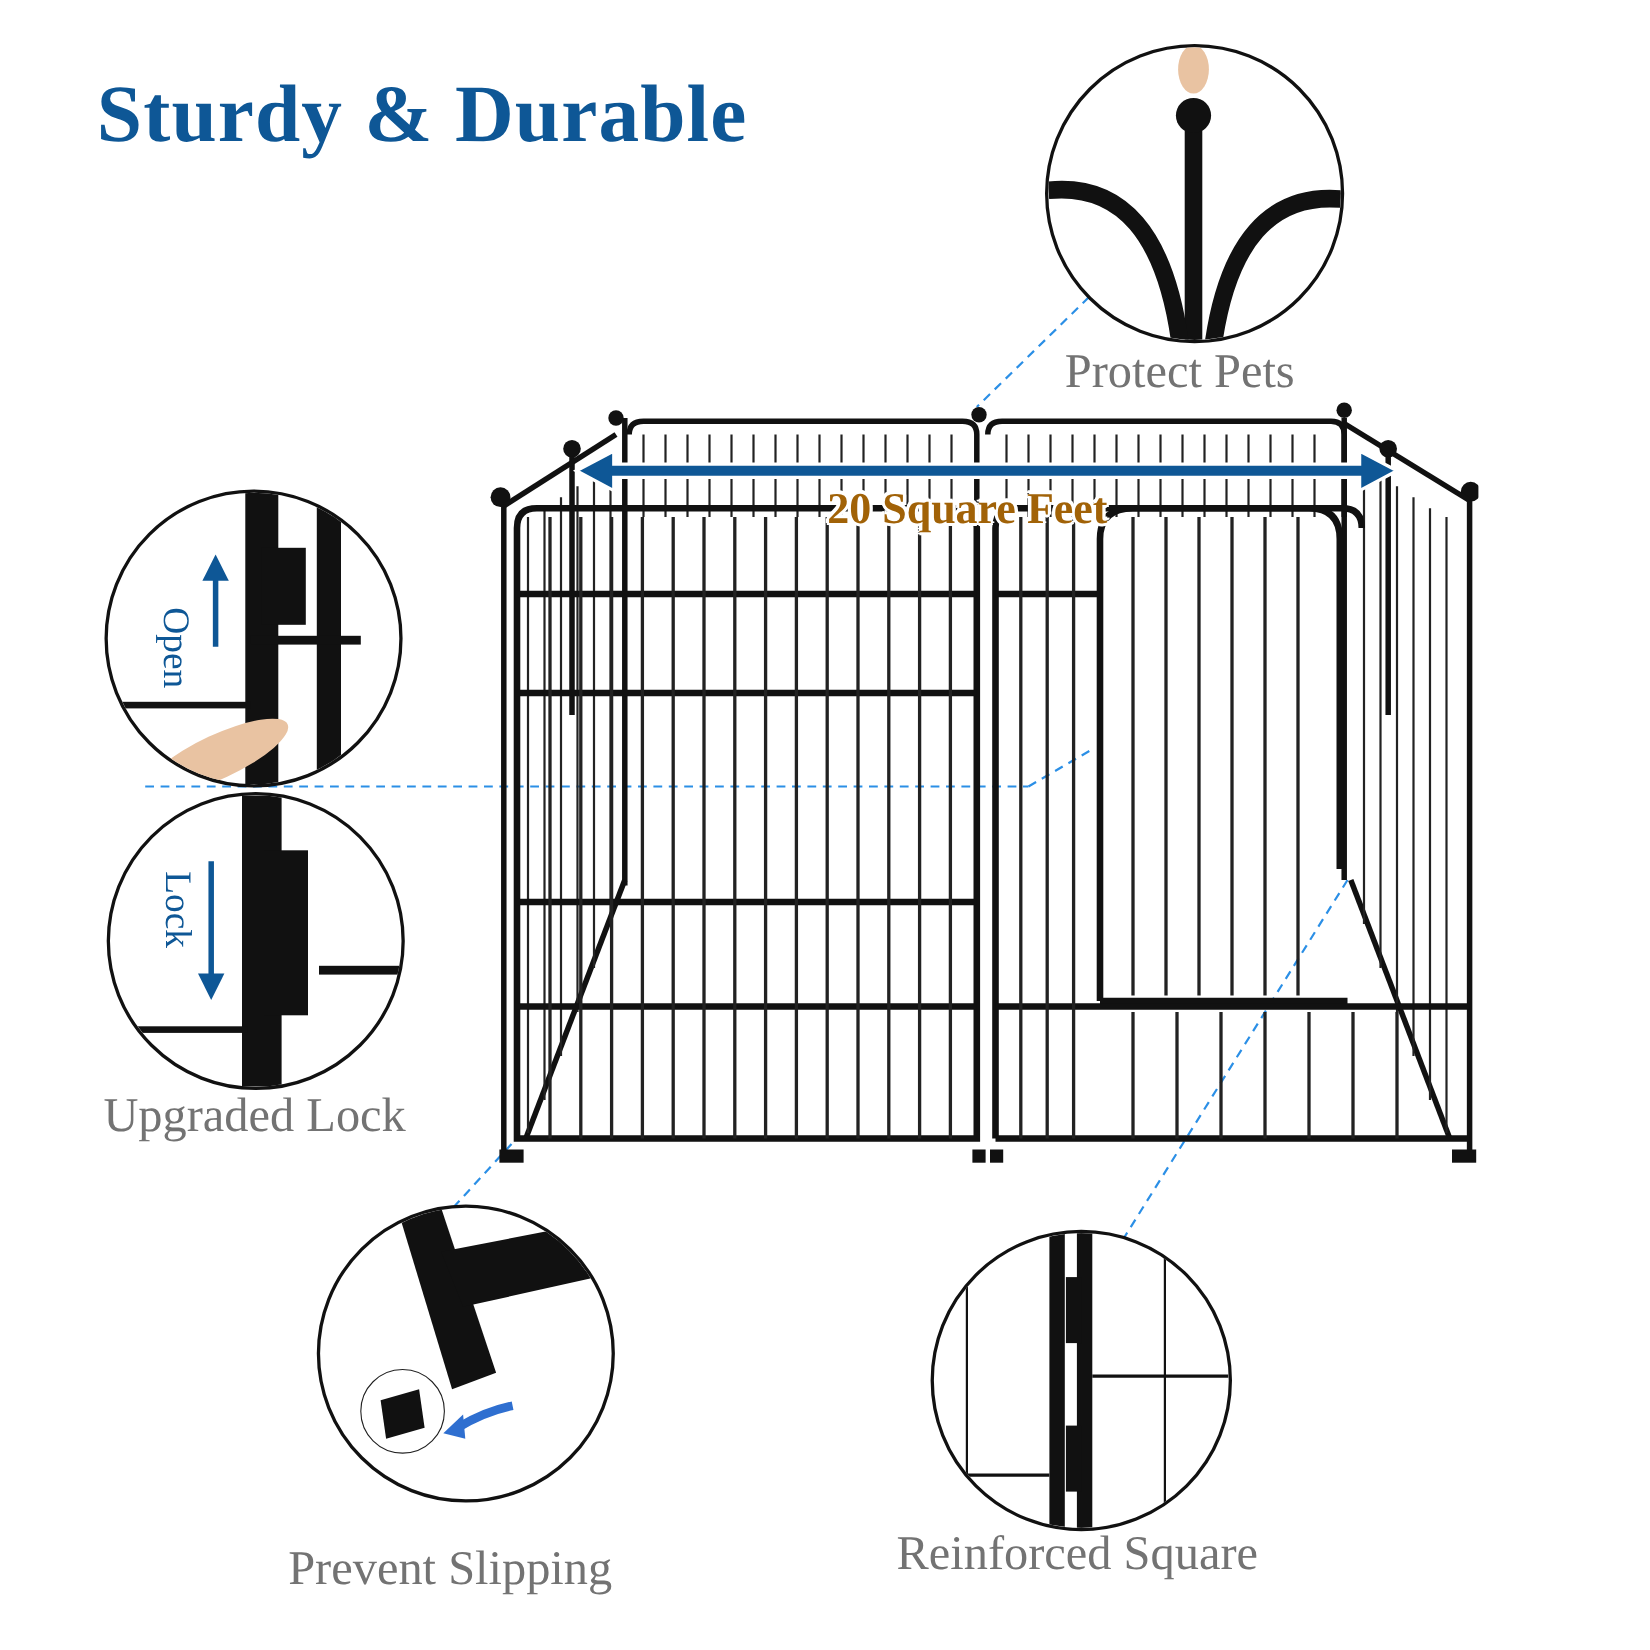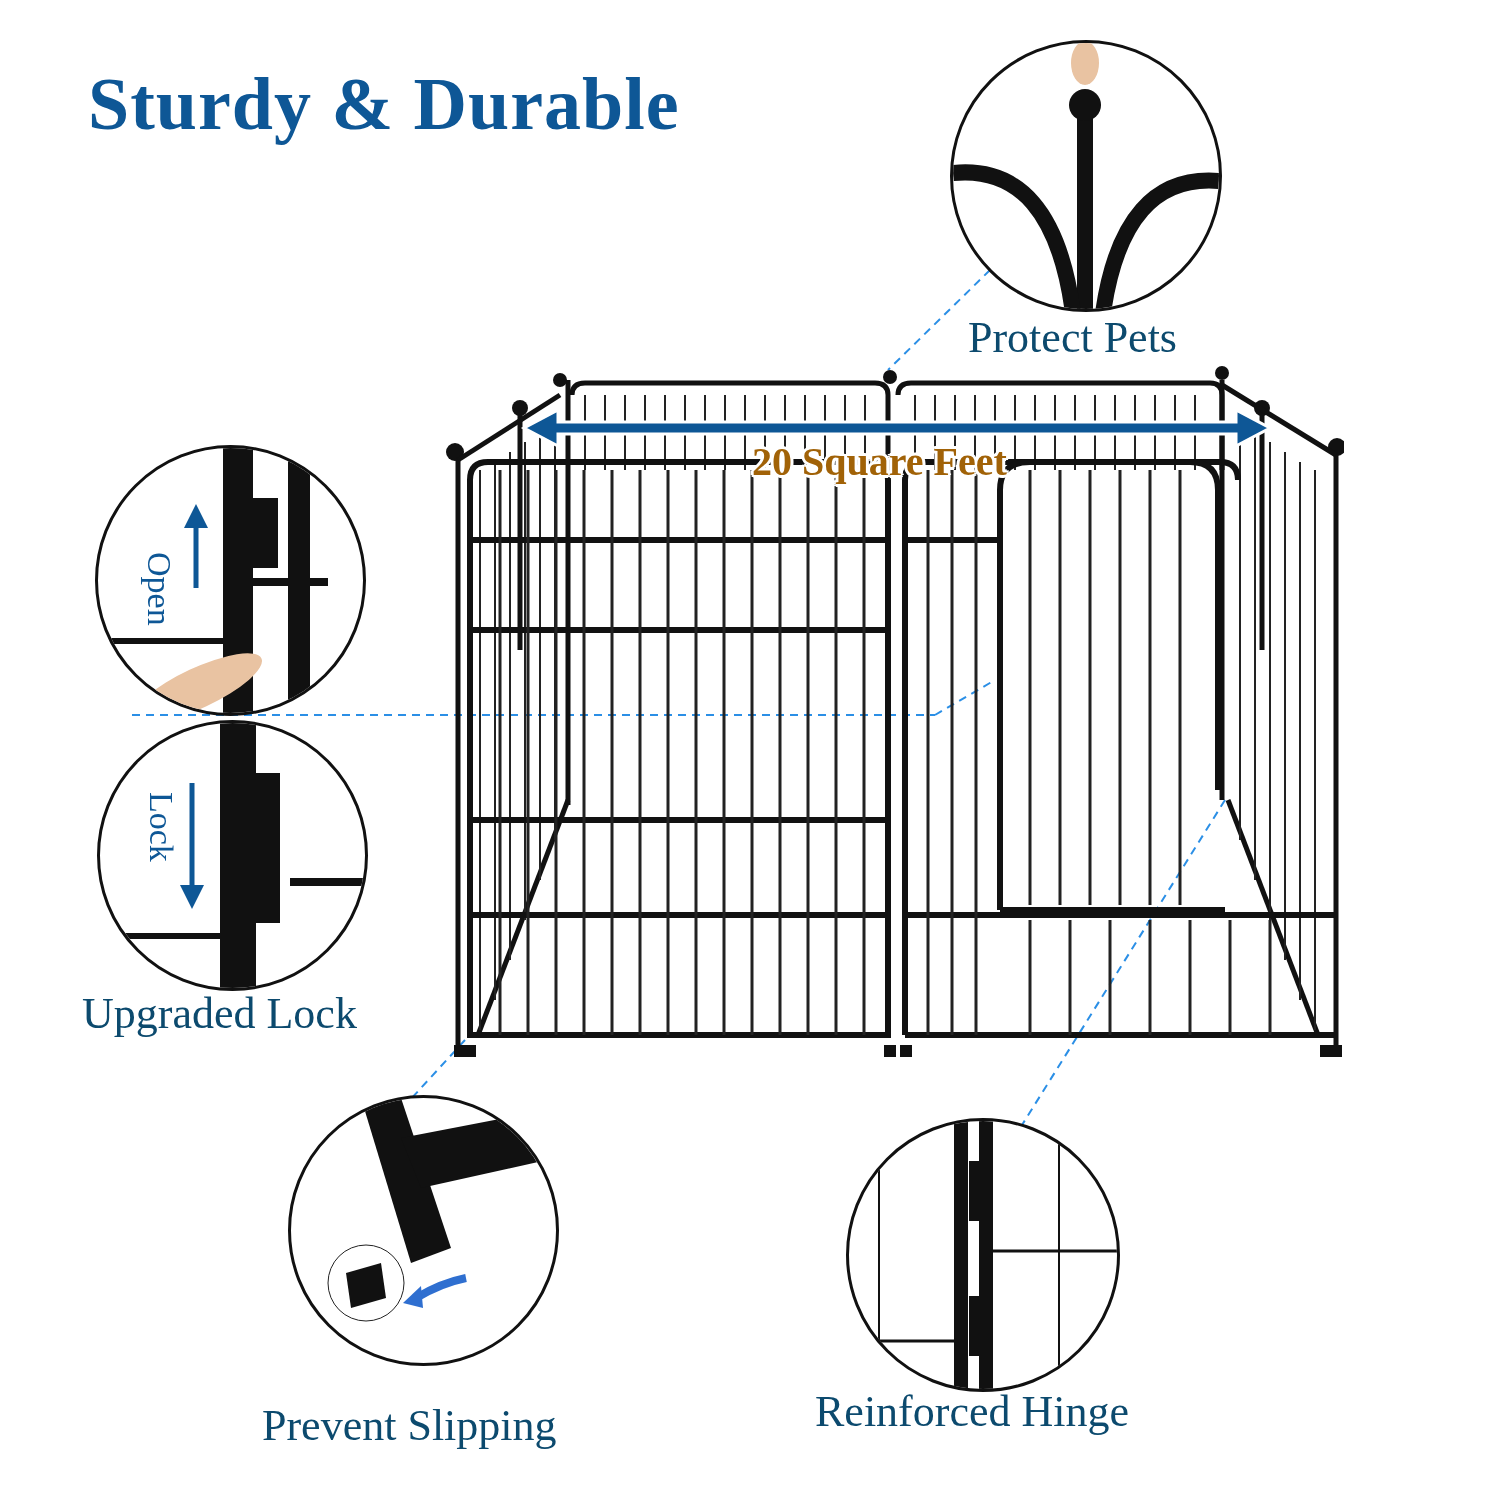--- a/index.html
+++ b/index.html
@@ -1,18 +1,18 @@
 <!DOCTYPE html>
 <html><head>
 <meta charset="utf-8">
 <style>
   html, body { margin:0; padding:0; background:#fff; }
   .page { position:relative; width:1344px; height:1500px; overflow:hidden; background:#fff; font-family:"Liberation Serif", serif; }
   .title { position:absolute; left:88px; top:62px; font-size:74px; font-weight:bold; color:#0e5796; letter-spacing:1px; }
-  .label { position:absolute; font-size:44px; color:#0c4a6e; white-space:nowrap; }
+  .label { position:absolute; font-size:44px; color:#737373; white-space:nowrap; }
   .circle { position:absolute; border:3px solid #111; border-radius:50%; background:#fff; overflow:hidden; }
   svg { position:absolute; left:0; top:0; }
   .dim-label { position:absolute; left:752px; top:438px; font-size:40px; font-weight:bold; color:#a16207;
     text-shadow: -3px 0 #fff, 3px 0 #fff, 0 -3px #fff, 0 3px #fff, -2px -2px #fff, 2px 2px #fff, -2px 2px #fff, 2px -2px #fff; }
   .vtext { position:absolute; font-size:34px; color:#0e5796; transform:rotate(90deg); transform-origin:left top; white-space:nowrap; }
 </style>
 </head>
 <body>
 
 <div class="page">
@@ -189,21 +189,21 @@
     <svg width="265" height="265">
       <rect x="120" y="0" width="36" height="265" fill="#111"></rect>
       <rect x="140" y="50" width="40" height="150" fill="#111"></rect>
       <rect x="190" y="155" width="75" height="8" fill="#111"></rect>
       <rect x="0" y="210" width="125" height="6" fill="#111"></rect>
       <line x1="92" y1="60" x2="92" y2="170" stroke="#0e5796" stroke-width="5"></line>
       <polygon points="80,162 104,162 92,186" fill="#0e5796"></polygon>
     </svg>
   </div>
   <div class="vtext" style="left:180px;top:792px;">Lock</div>
-  <div class="label" style="left:82px;top:988px;">Upgraded Lock</div>
+  <div class="label" style="left:94px;top:988px;">Upgraded Lock</div>
 
   <div class="circle" style="left:288px;top:1095px;width:265px;height:265px;">
     <svg width="265" height="265">
       <polygon points="70,0 110,0 160,150 120,165" fill="#111"></polygon>
       <polygon points="110,40 265,10 265,60 130,90" fill="#111"></polygon>
       <circle cx="75" cy="185" r="38" fill="#fff" stroke="#222" stroke-width="1"></circle>
       <polygon points="55,175 90,165 95,200 60,210" fill="#111"></polygon>
       <path d="M125 200 Q150 185 175 180" stroke="#2f6fd0" stroke-width="8" fill="none"></path>
       <polygon points="112,205 130,188 132,210" fill="#2f6fd0"></polygon>
     </svg>
@@ -215,14 +215,14 @@
       <rect x="105" y="0" width="14" height="268" fill="#111"></rect>
       <rect x="130" y="0" width="14" height="268" fill="#111"></rect>
       <rect x="120" y="40" width="14" height="60" fill="#111"></rect>
       <rect x="120" y="175" width="14" height="60" fill="#111"></rect>
       <line x1="30" y1="40" x2="30" y2="268" stroke="#111" stroke-width="2"></line>
       <line x1="0" y1="220" x2="105" y2="220" stroke="#111" stroke-width="3"></line>
       <line x1="144" y1="130" x2="268" y2="130" stroke="#111" stroke-width="3"></line>
       <line x1="210" y1="0" x2="210" y2="268" stroke="#111" stroke-width="2"></line>
     </svg>
   </div>
-  <div class="label" style="left:815px;top:1386px;">Reinforced Hinge</div>
+  <div class="label" style="left:815px;top:1386px;">Reinforced Square</div>
 </div>
 
 </body></html>

